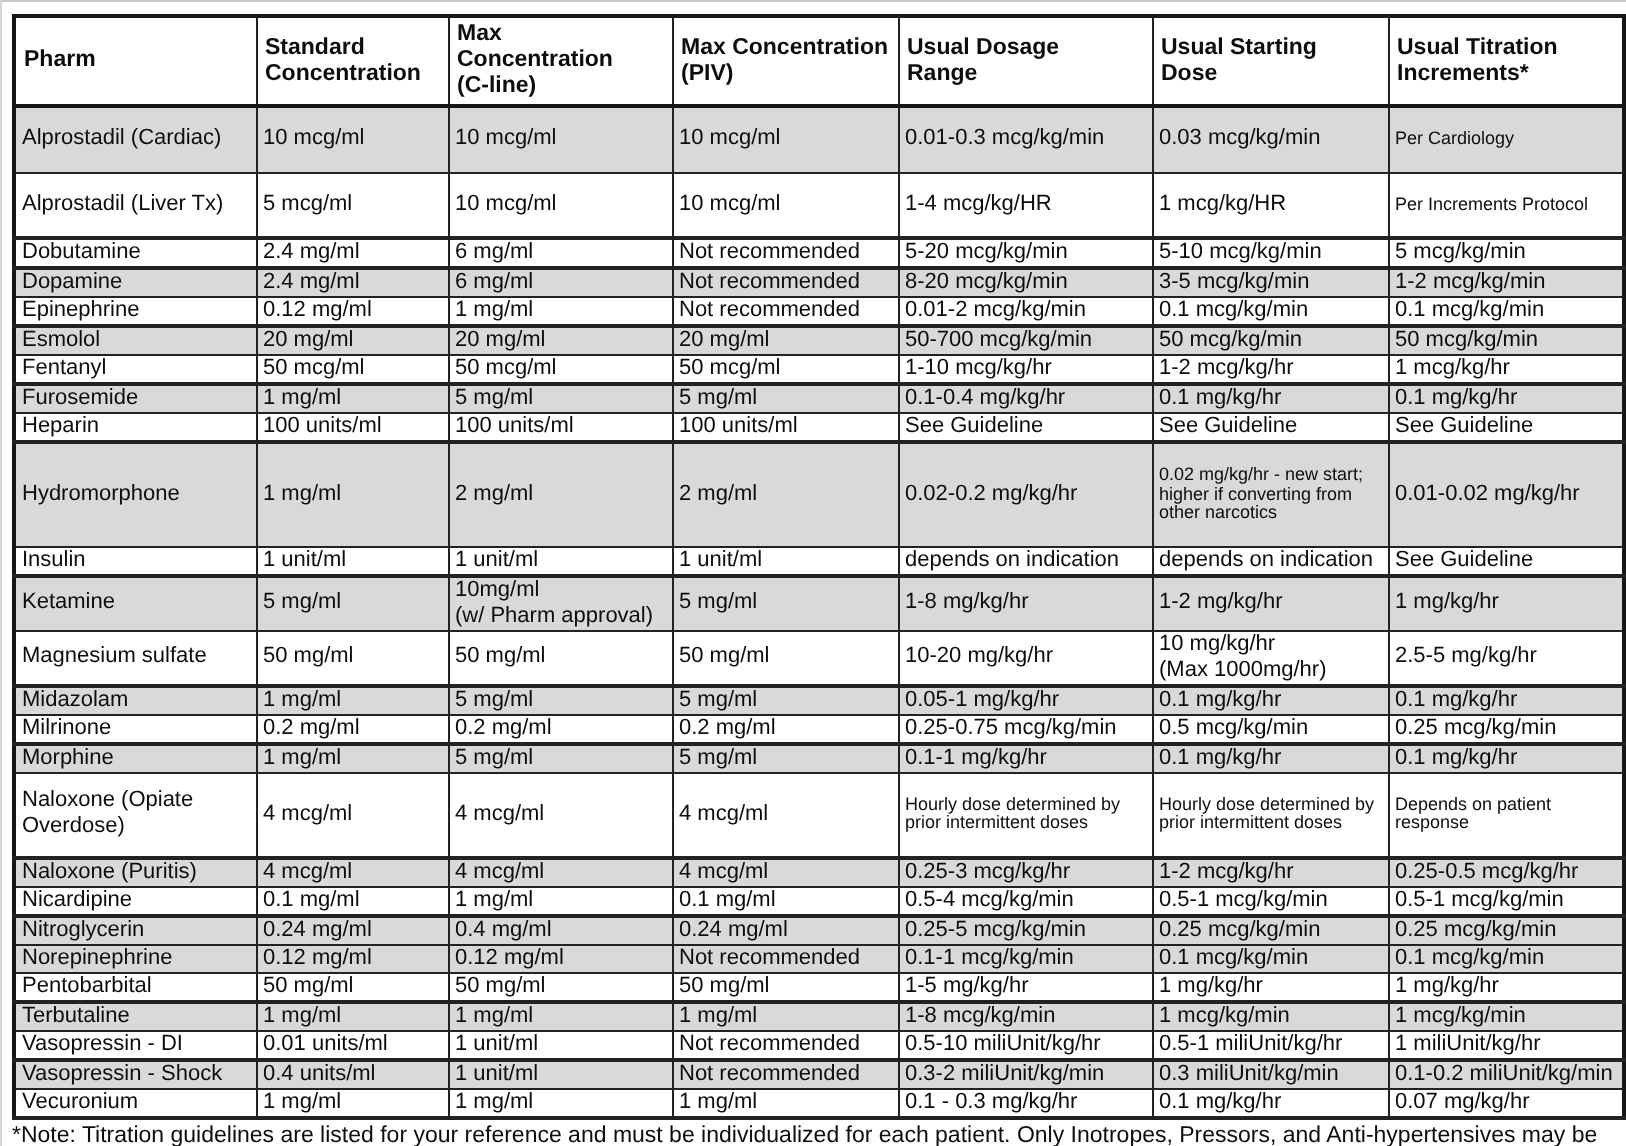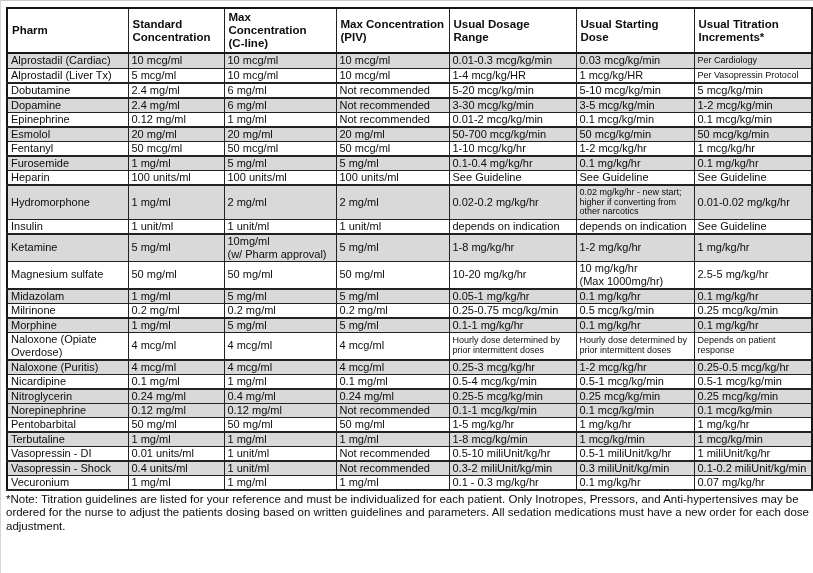--- a/index.html
+++ b/index.html
@@ -35,21 +35,21 @@
   th {
     font-weight: bold;
     font-size: 11.5px;
     line-height: 13px;
     padding: 2px 4px;
     background: #ffffff;
     border-bottom: 2px solid #161616;
   }
   tr.shaded td { background: var(--row-shade, #d9d9d9); }
   tr.group-end td { border-bottom-width: 2px; }
-  td.small { font-size: 9px; line-height: 9.5px; padding: 2px 3px; }
+  td.small { font-size: 9px; line-height: 9.5px; padding: 11px 3px; }
   .footnote {
     margin: 2px 0 0 0;
     font-size: 11.5px;
     line-height: 13.5px;
     width: 805px;
   }
 </style>
 </head>
 <body>
 
@@ -85,37 +85,37 @@
           <td>0.03 mcg/kg/min</td>
           <td class="small">Per Cardiology</td>
         </tr>
         <tr class="group-end">
           <td>Alprostadil (Liver Tx)</td>
           <td>5 mcg/ml</td>
           <td>10 mcg/ml</td>
           <td>10 mcg/ml</td>
           <td>1-4 mcg/kg/HR</td>
           <td>1 mcg/kg/HR</td>
-          <td class="small">Per Vasopressin Protocol</td>
+          <td class="small">Per Increments Protocol</td>
         </tr>
         <tr class="group-end">
           <td>Dobutamine</td>
           <td>2.4 mg/ml</td>
           <td>6 mg/ml</td>
           <td>Not recommended</td>
           <td>5-20 mcg/kg/min</td>
           <td>5-10 mcg/kg/min</td>
           <td>5 mcg/kg/min</td>
         </tr>
         <tr class="shaded">
           <td>Dopamine</td>
           <td>2.4 mg/ml</td>
           <td>6 mg/ml</td>
           <td>Not recommended</td>
-          <td>3-30 mcg/kg/min</td>
+          <td>8-20 mcg/kg/min</td>
           <td>3-5 mcg/kg/min</td>
           <td>1-2 mcg/kg/min</td>
         </tr>
         <tr class="group-end">
           <td>Epinephrine</td>
           <td>0.12 mg/ml</td>
           <td>1 mg/ml</td>
           <td>Not recommended</td>
           <td>0.01-2 mcg/kg/min</td>
           <td>0.1 mcg/kg/min</td>

